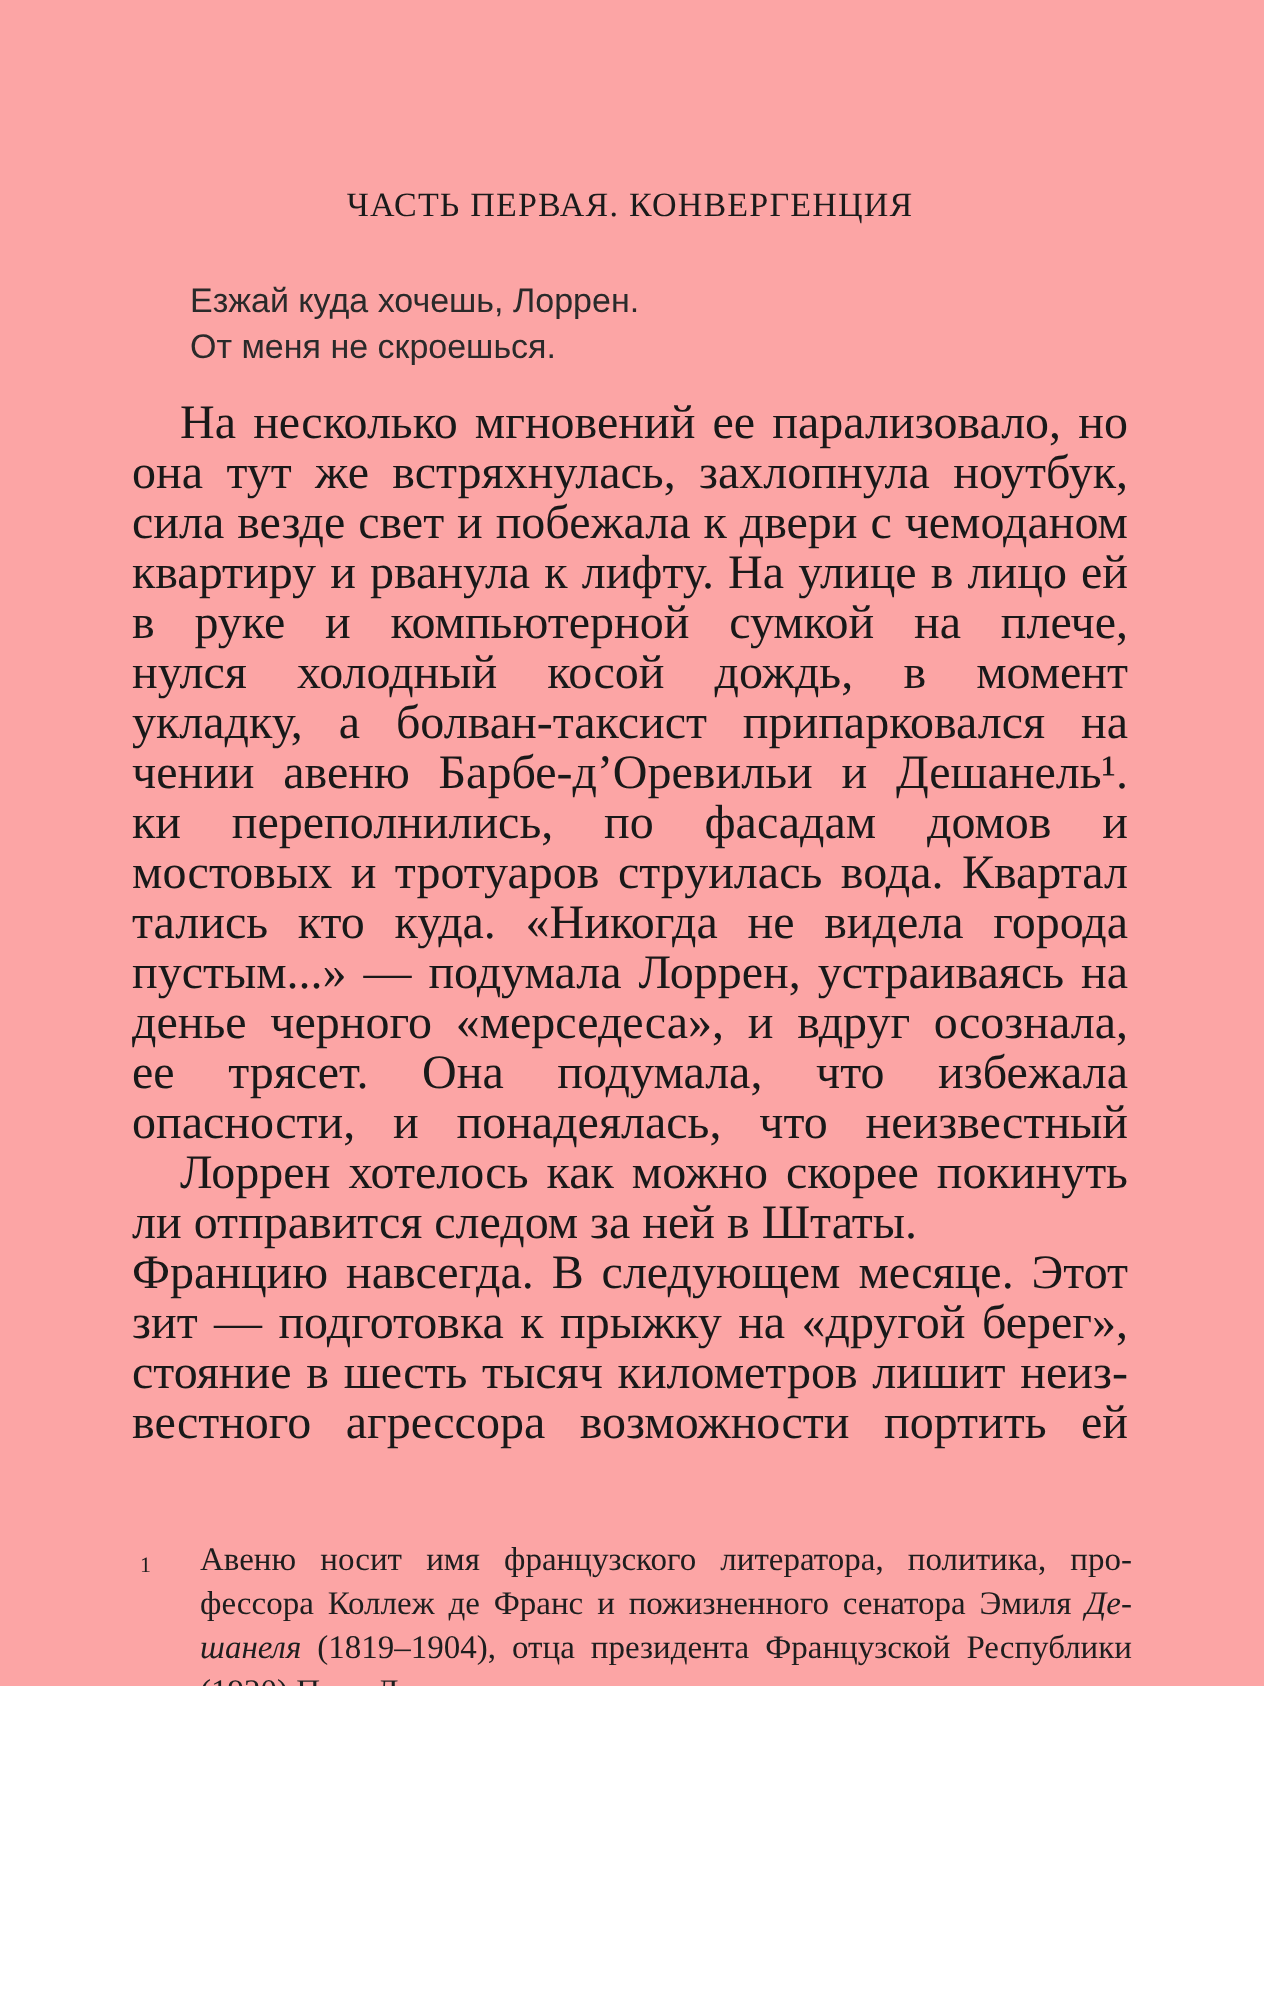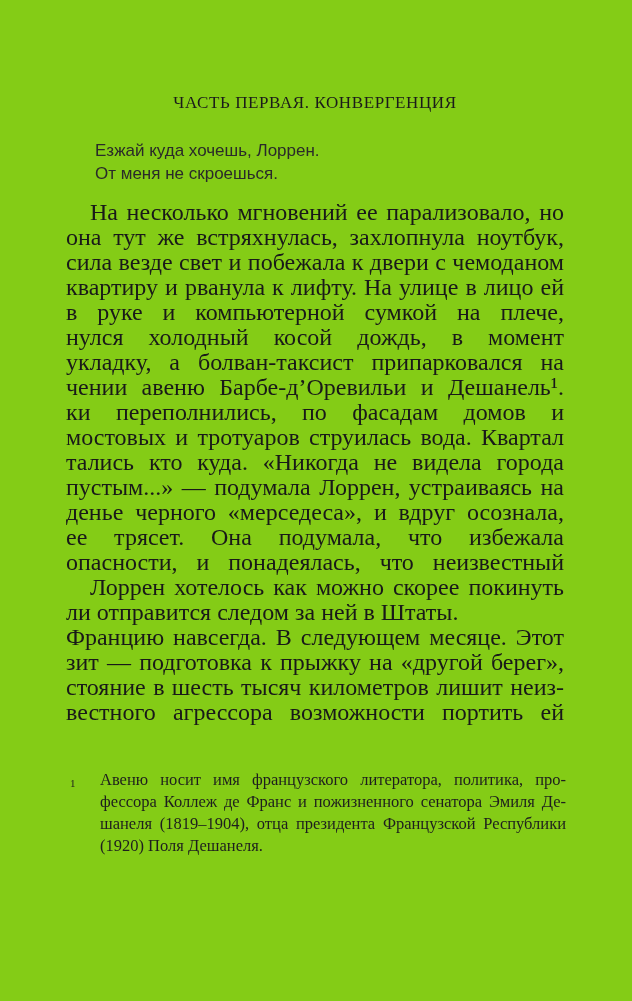--- a/index.html
+++ b/index.html
@@ -3,22 +3,22 @@
 <meta charset="utf-8">
 <style>
   html, body {
     margin: 0;
     padding: 0;
     background: #ffffff;
   }
   .page {
     position: relative;
     width: 632px;
-    height: 1001px;
-    background: #84cc16;
+    height: 843px;
+    background: #fca5a5;
     font-family: "Liberation Serif", serif;
     color: #1a1a1a;
     overflow: hidden;
   }
   .chapter-heading {
     position: absolute;
     left: 66px;
     top: 93px;
     width: 498px;
     margin: 0;
@@ -81,20 +81,21 @@
   .fn-line {
     height: 22px;
     overflow: hidden;
     text-align: justify;
     text-align-last: justify;
   }
   .fn-line.loose {
     text-align-last: left;
   }
   .it {
+    font-style: italic;
   }
 </style>
 </head>
 <body>
 
 <div class="page">
 
   <h1 class="chapter-heading">ЧАСТЬ ПЕРВАЯ. КОНВЕРГЕНЦИЯ</h1>
 
   <div class="epigraph" id="epigraph">

